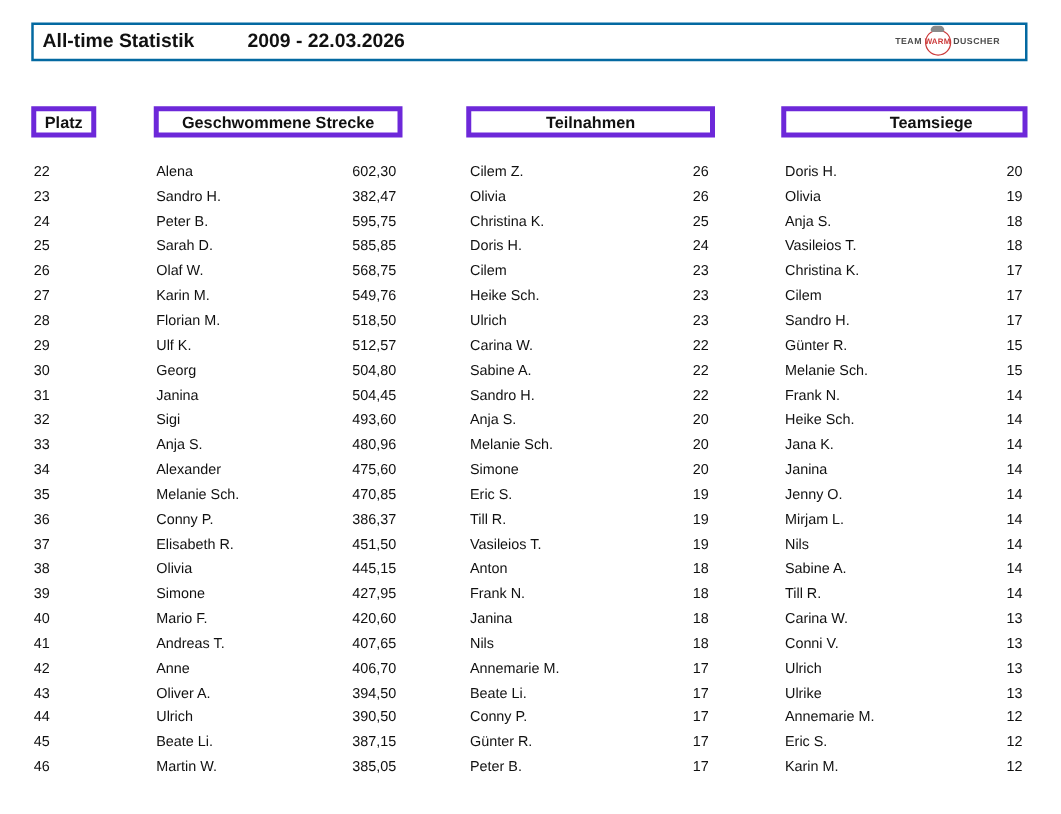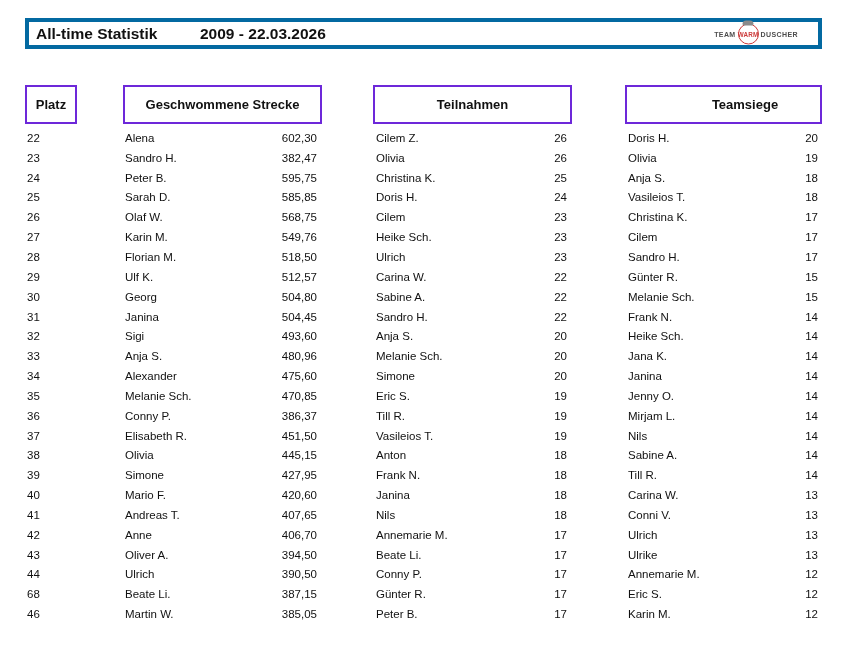--- a/index.html
+++ b/index.html
@@ -11,21 +11,21 @@
     font-family: "Liberation Sans", sans-serif;
     color: #111111;
     overflow: hidden;
   }
 
   
   .title-box {
     position: absolute;
     left: 25px; top: 18px;
     width: 797px; height: 31px;
-    border: 4px solid #0369a1;
+    border: 2px solid #0369a1;
     box-sizing: border-box;
   }
   .title-text {
     position: absolute;
     left: 7px; top: 50%;
     transform: translateY(-52%);
     font-size: 15.5px;
     font-weight: bold;
     white-space: nowrap;
   }
@@ -82,22 +82,22 @@
     width: 11px; height: 5px;
     background: #8a8a8a;
     border-radius: 5px 5px 2px 2px;
     z-index: 2;
   }
 
   
   .hbox {
     position: absolute;
     top: 85px;
-    height: 39px;
-    border: 2px solid #6d28d9;
+    height: 25px;
+    border: 4px solid #6d28d9;
     box-sizing: border-box;
     display: flex;
     align-items: center;
     justify-content: center;
     font-size: 13px;
     font-weight: bold;
     white-space: nowrap;
   }
   .hbox.platz     { left: 25px;  width: 52px; }
   .hbox.strecke   { left: 123px; width: 199px; }
@@ -392,21 +392,21 @@
       <span class="cell">Ulrich</span>
       <span class="cell num">390,50</span>
       <span class="cell"></span>
       <span class="cell">Conny P.</span>
       <span class="cell num">17</span>
       <span class="cell"></span>
       <span class="cell">Annemarie M.</span>
       <span class="cell num">12</span>
     </div>
       <div class="row" style="">
-      <span class="cell">68</span>
+      <span class="cell">45</span>
       <span class="cell">Beate Li.</span>
       <span class="cell num">387,15</span>
       <span class="cell"></span>
       <span class="cell">Günter R.</span>
       <span class="cell num">17</span>
       <span class="cell"></span>
       <span class="cell">Eric S.</span>
       <span class="cell num">12</span>
     </div>
       <div class="row" style="">

